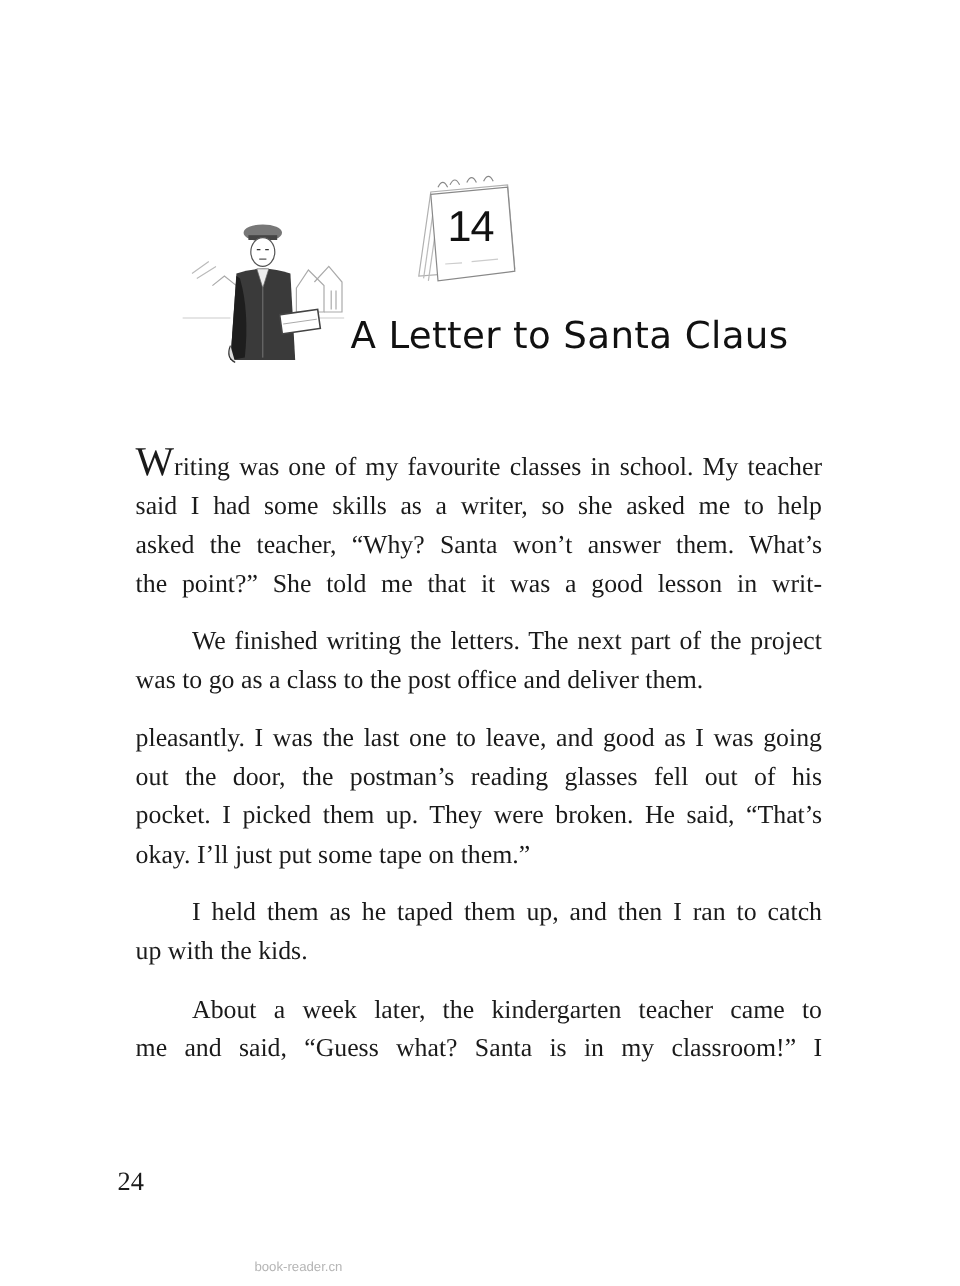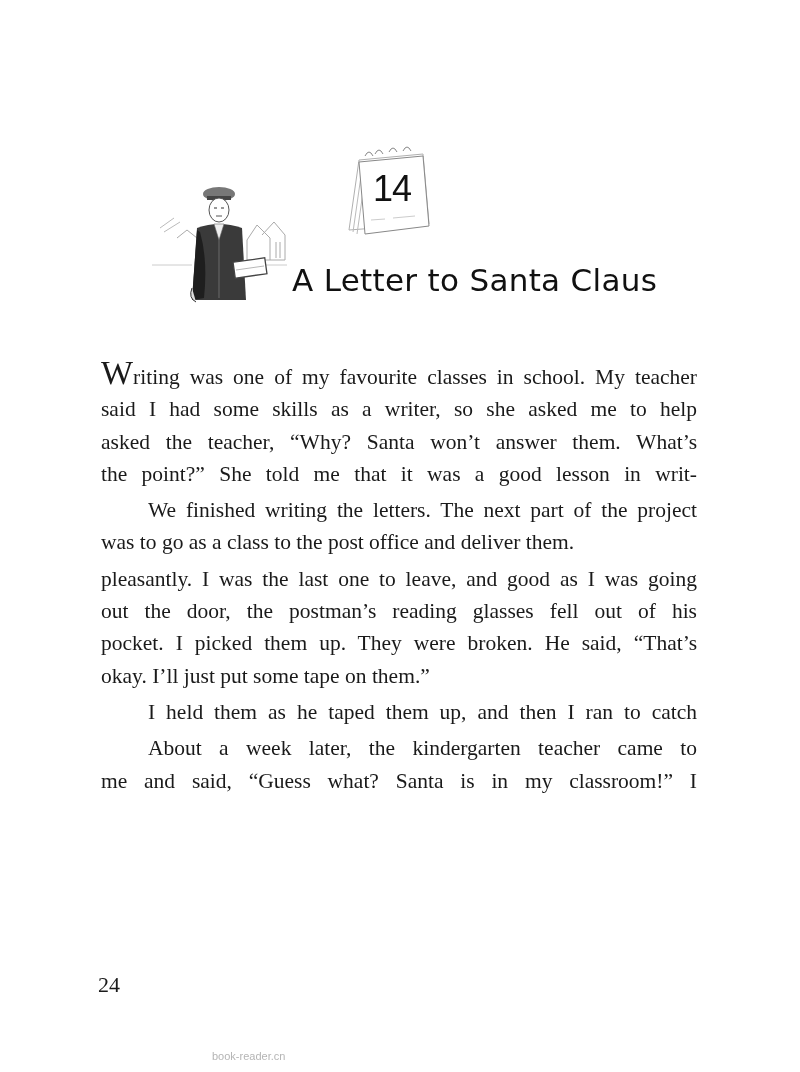--- a/index.html
+++ b/index.html
@@ -9,21 +9,21 @@
   .illustration { position:absolute; left:152px; top:180px; width:135px; height:125px; }
   .calendar { position:absolute; left:345px; top:140px; width:90px; height:100px; }
   .cal-num { position:absolute; left:357px; top:168px; width:70px; text-align:center;
              font-family:"Liberation Sans", sans-serif; font-size:36px; color:#111; letter-spacing:-1px; }
 
   .chapter-title { position:absolute; left:292px; top:262px; font-family:"DejaVu Sans", sans-serif;
                    font-size:31px; color:#111; letter-spacing:0.3px; white-space:nowrap; }
 
   .body-text { position:absolute; left:97px; top:357px; width:604px;
                font-family:"Liberation Serif", serif; font-size:21.5px; line-height:32.3px; color:#1a1a1a; }
-  .body-text p { margin:4px; text-align:justify; text-align-last:auto; }
+  .body-text p { margin:16px; text-align:justify; text-align-last:auto; }
   .dropcap-first { font-size:34px; line-height:0; }
   .line { display:block; text-align:justify; text-align-last:justify; white-space:nowrap; }
   .line.last { text-align-last:left; }
 
   .page-number { position:absolute; left:98px; top:972px; font-family:"Liberation Serif", serif; font-size:22px; color:#1a1a1a; }
   .watermark { position:absolute; left:212px; top:1050px; font-family:"Liberation Sans", sans-serif; font-size:11px; color:#b5b5b5; }
 </style>
 </head>
 <body>
 
@@ -88,20 +88,21 @@
       <span class="line last">was to go as a class to the post office and deliver them.</span>
     </p>
     <p>
       <span class="line">pleasantly. I was the last one to leave, and good as I was going</span>
       <span class="line">out the door, the postman’s reading glasses fell out of his</span>
       <span class="line">pocket. I picked them up. They were broken. He said, “That’s</span>
       <span class="line last">okay. I’ll just put some tape on them.”</span>
     </p>
     <p>
       <span class="line" style="padding-left:47px;">I held them as he taped them up, and then I ran to catch</span>
+      <span class="line last">up with the kids.</span>
     </p>
     <p>
       <span class="line" style="padding-left:47px;">About a week later, the kindergarten teacher came to</span>
       <span class="line">me and said, “Guess what? Santa is in my classroom!” I</span>
     </p>
   </div>
 
   <div class="page-number">24</div>
   <div class="watermark">book-reader.cn</div>
 </div>

